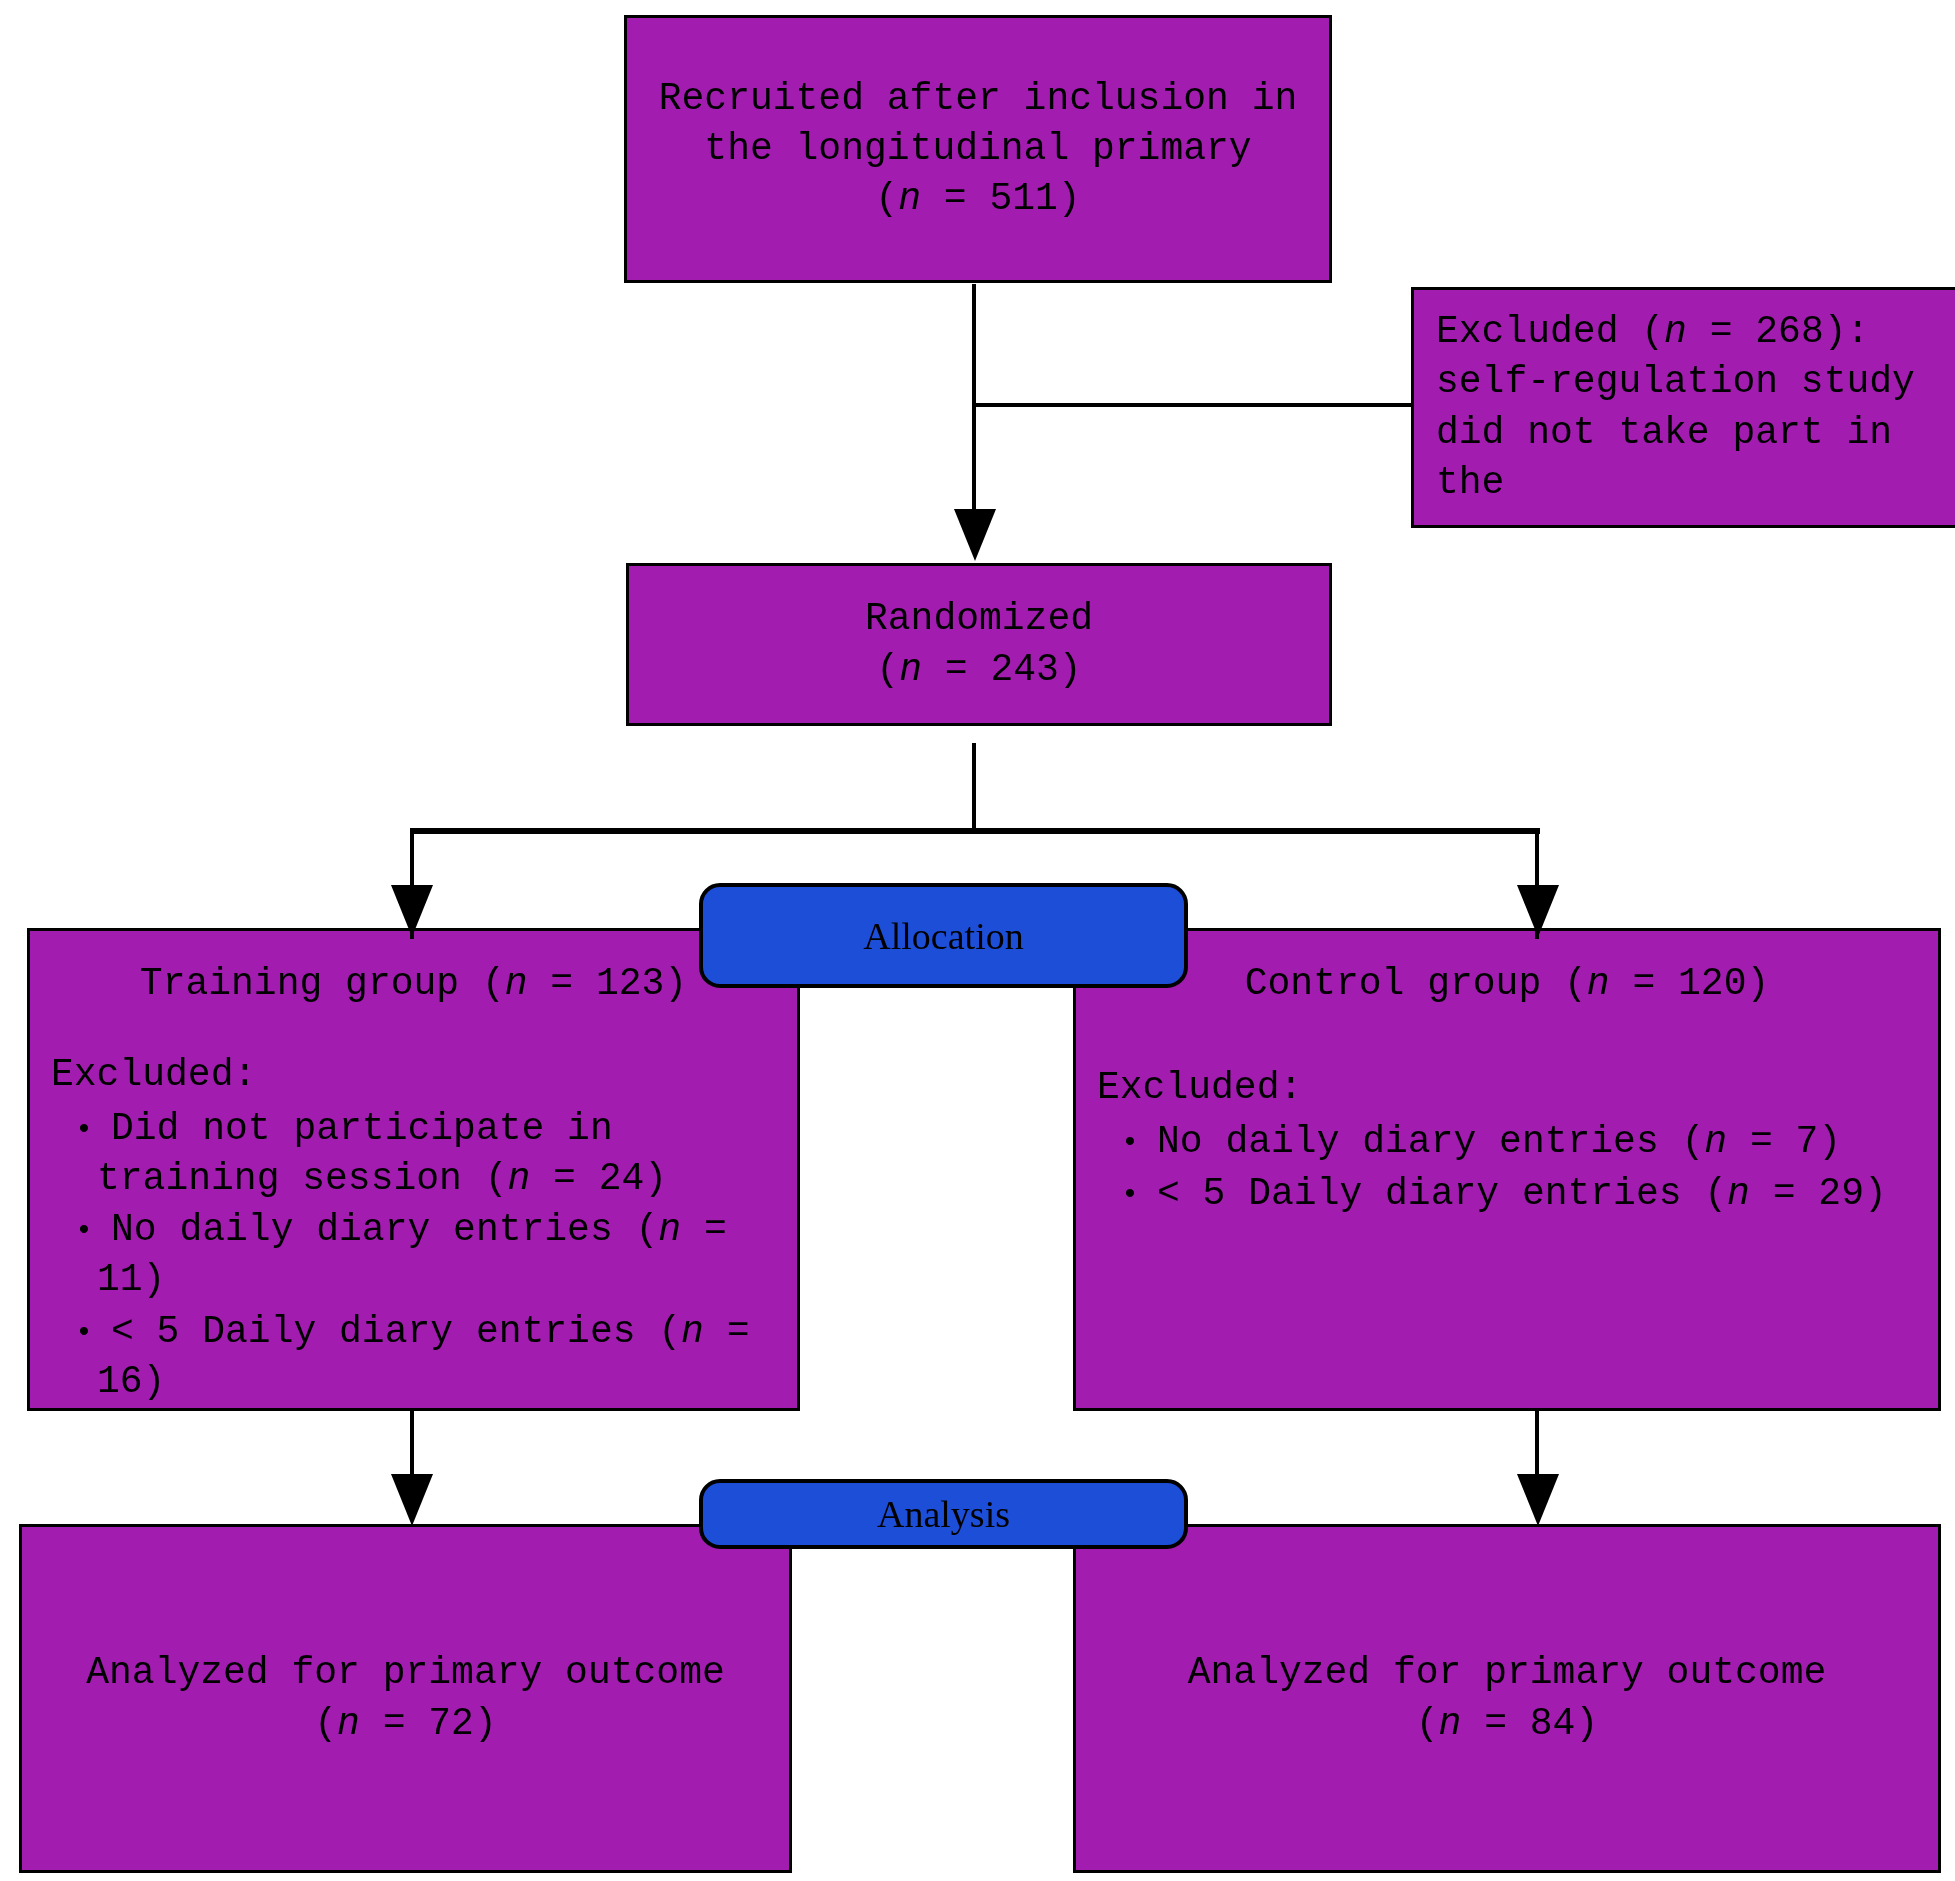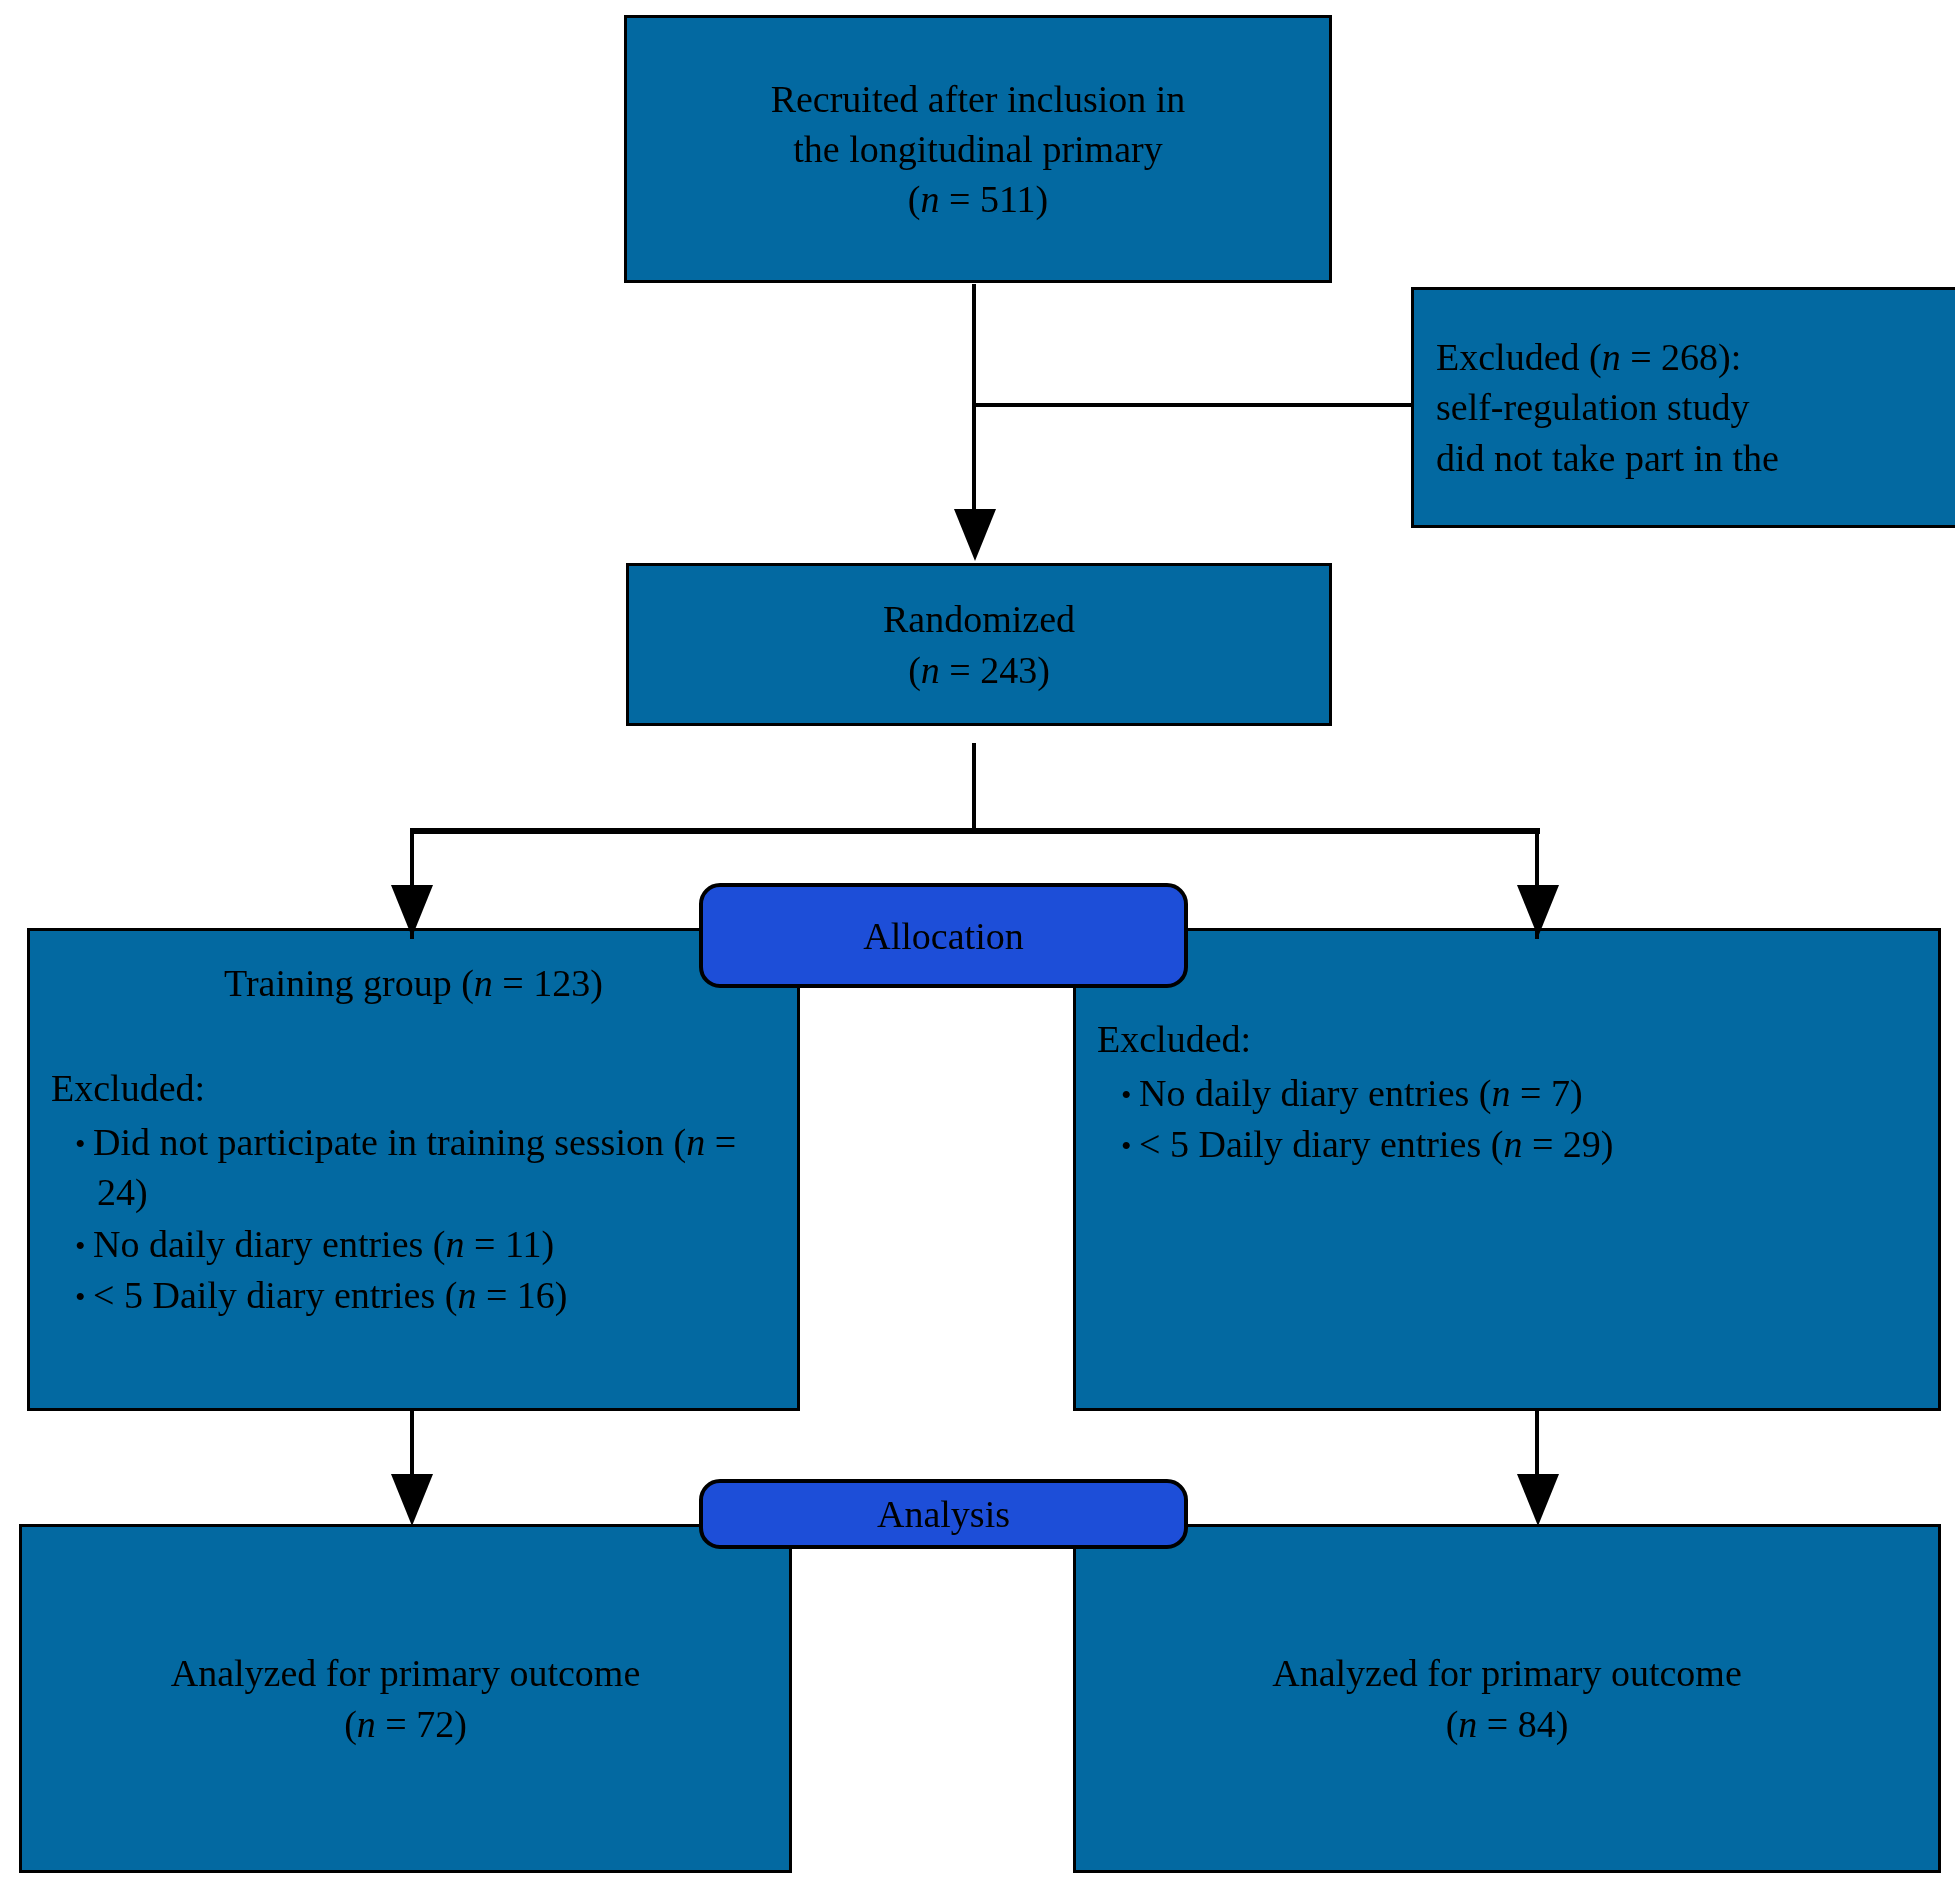--- a/index.html
+++ b/index.html
@@ -2,25 +2,26 @@
 <html style="font-size:10px"><head>
 <meta charset="utf-8">
 <style>
   html,body{margin:0;padding:0;background:#ffffff;}
   body{font-family:"Liberation Serif","DejaVu Serif",serif;color:#000;}
   #stage{position:relative;width:1955px;height:1881px;background:#fff;overflow:hidden;}
 
   .box{
     position:absolute;
     border:3.7px solid #000;
-    background:#0369a1;
+    background:#a21caf;
     box-sizing:border-box;
     display:flex;
     flex-direction:column;
     justify-content:center;
+    font-family:Liberation Mono, monospace;
   }
   .box .line{display:block;}
   .ctr{text-align:center;}
   .lft{text-align:left;}
 
   .t{font-size:38px;line-height:1.32;}
 
   .badge{
     position:absolute;
     background:#1d4ed8;
@@ -97,20 +98,21 @@
     <div style="height:46px;"></div>
     <div class="exch">Excluded:</div>
     <ul class="bl">
       <li><span class="bul">•&nbsp;</span><span>Did not participate in training session (<em class="n">n</em> = 24)</span></li>
       <li><span class="bul">•&nbsp;</span><span>No daily diary entries (<em class="n">n</em> = 11)</span></li>
       <li><span class="bul">•&nbsp;</span><span>&lt; 5 Daily diary entries (<em class="n">n</em> = 16)</span></li>
     </ul>
   </div>
 
   <div class="box" style="left:1073px;top:928px;width:868px;height:483px;justify-content:flex-start;padding:28px 21px 0 21px;">
+    <div class="grp-title">Control group (<em class="n">n</em> = 120)</div>
     <div style="height:46px;"></div>
     <div class="exch">Excluded:</div>
     <ul class="bl">
       <li><span class="bul">•&nbsp;</span><span>No daily diary entries (<em class="n">n</em> = 7)</span></li>
       <li><span class="bul">•&nbsp;</span><span>&lt; 5 Daily diary entries (<em class="n">n</em> = 29)</span></li>
     </ul>
   </div>
 
   <div class="vline" style="left:410px;top:1411px;height:86px;"></div>
   <div class="arrowhead" style="left:391px;top:1474px;"></div>

